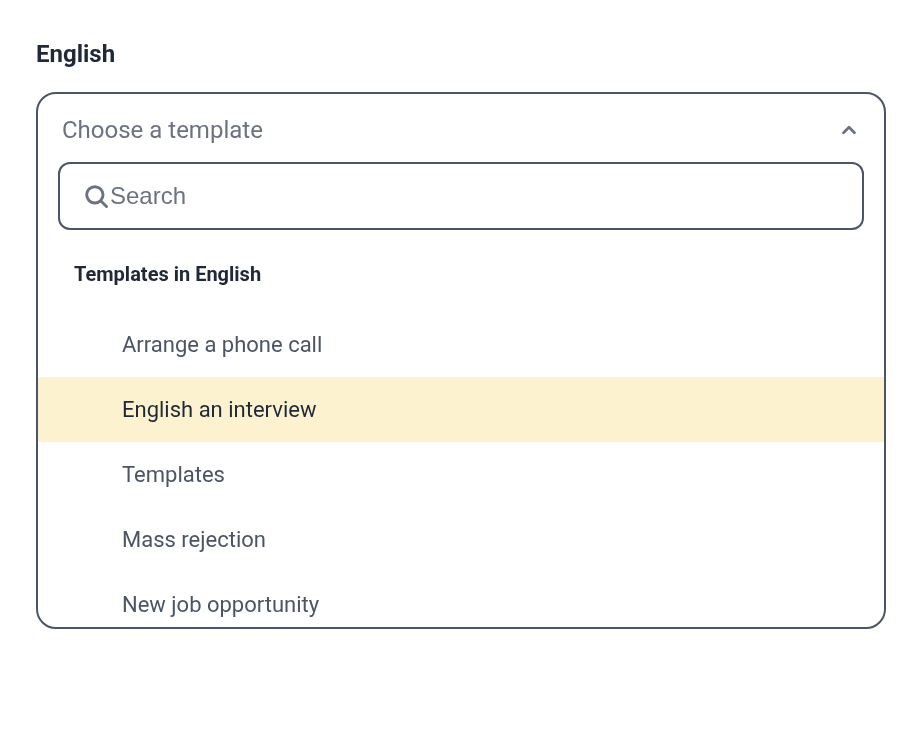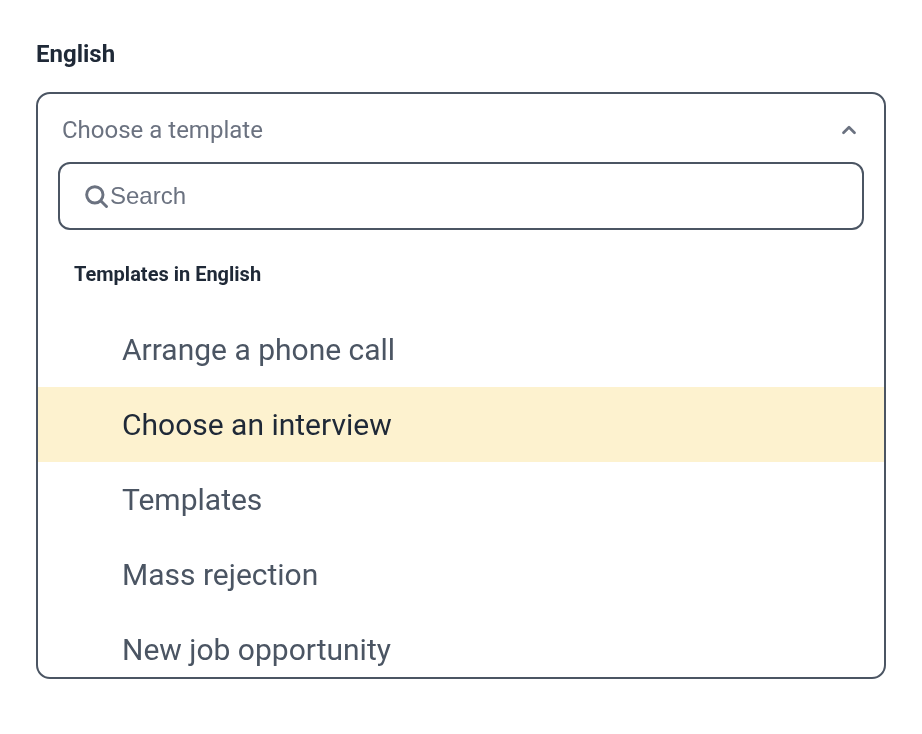--- a/index.html
+++ b/index.html
@@ -16,21 +16,21 @@
       color: #1f2937;
     }
     .field-label {
       font-size: 24px;
       font-weight: 700;
       color: #1f2937;
       margin-bottom: 24px;
     }
     .dropdown {
       border: 2px solid #4b5563;
-      border-radius: 14px;
+      border-radius: 20px;
       background: #ffffff;
       padding: 0;
       overflow: hidden;
     }
     .dropdown-header {
       display: flex;
       align-items: center;
       justify-content: space-between;
       padding: 22px 24px 18px 24px;
       cursor: pointer;
@@ -78,21 +78,21 @@
     .group-header {
       font-size: 20px;
       font-weight: 700;
       color: #1f2937;
       padding: 32px 36px 26px 36px;
     }
     .option-list {
       list-style: none;
     }
     .option {
-      font-size: 30px;
+      font-size: 22px;
       color: #4b5563;
       padding: 20px 52px 20px 84px;
       cursor: pointer;
     }
     .option.highlighted {
       background: #fdf2cf;
       color: #1f2937;
     }
     .option.last {
       padding-bottom: 10px;
@@ -122,18 +122,18 @@
         </svg>
       </span>
       <input class="search-input" type="text" placeholder="Search" style="">
     </div>
   </div>
 
   <div class="group-header">Templates in English</div>
 
   <ul class="option-list">
       <li class="option">Arrange a phone call</li>
-      <li class="option highlighted">Choose an interview</li>
+      <li class="option highlighted">English an interview</li>
       <li class="option">Templates</li>
       <li class="option">Mass rejection</li>
       <li class="option last">New job opportunity</li>
     </ul>
 </div>
 
 </body></html>

